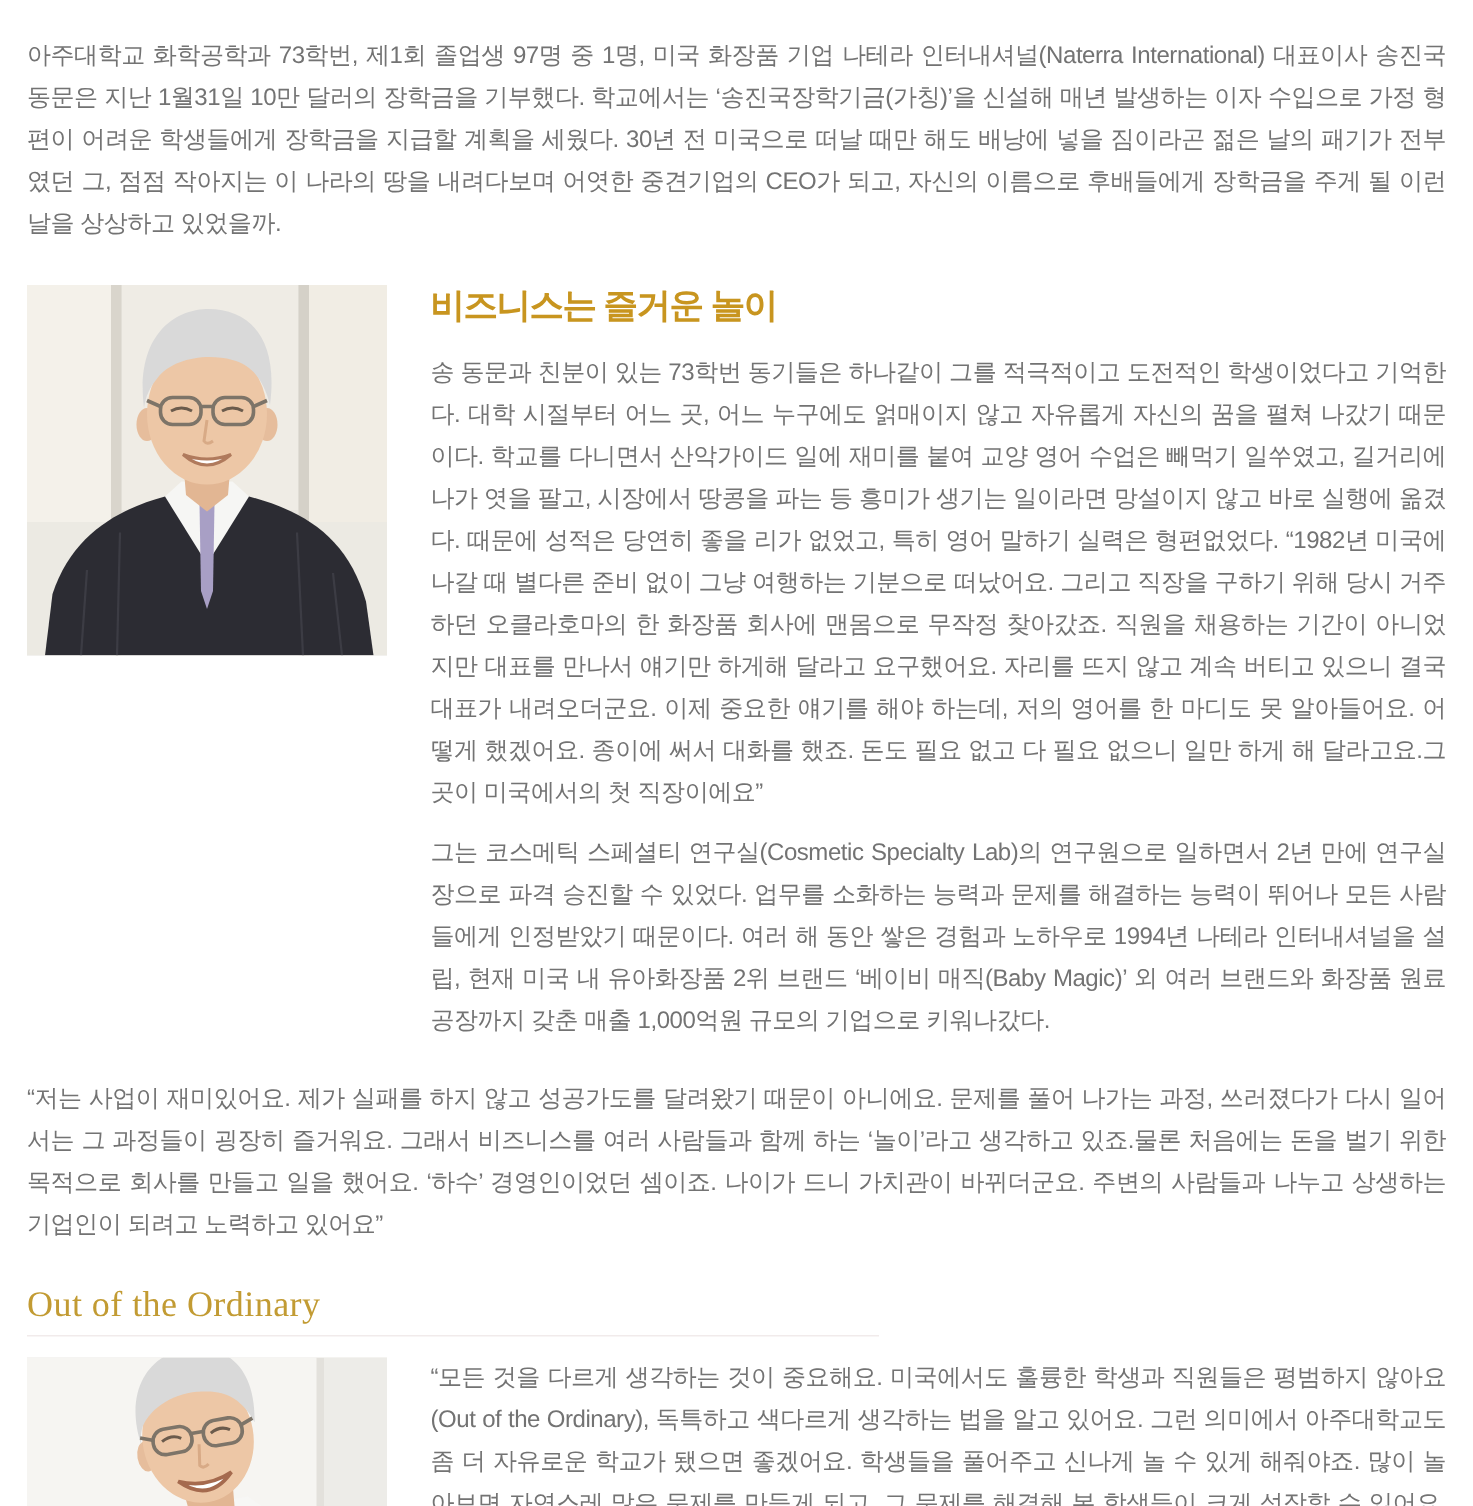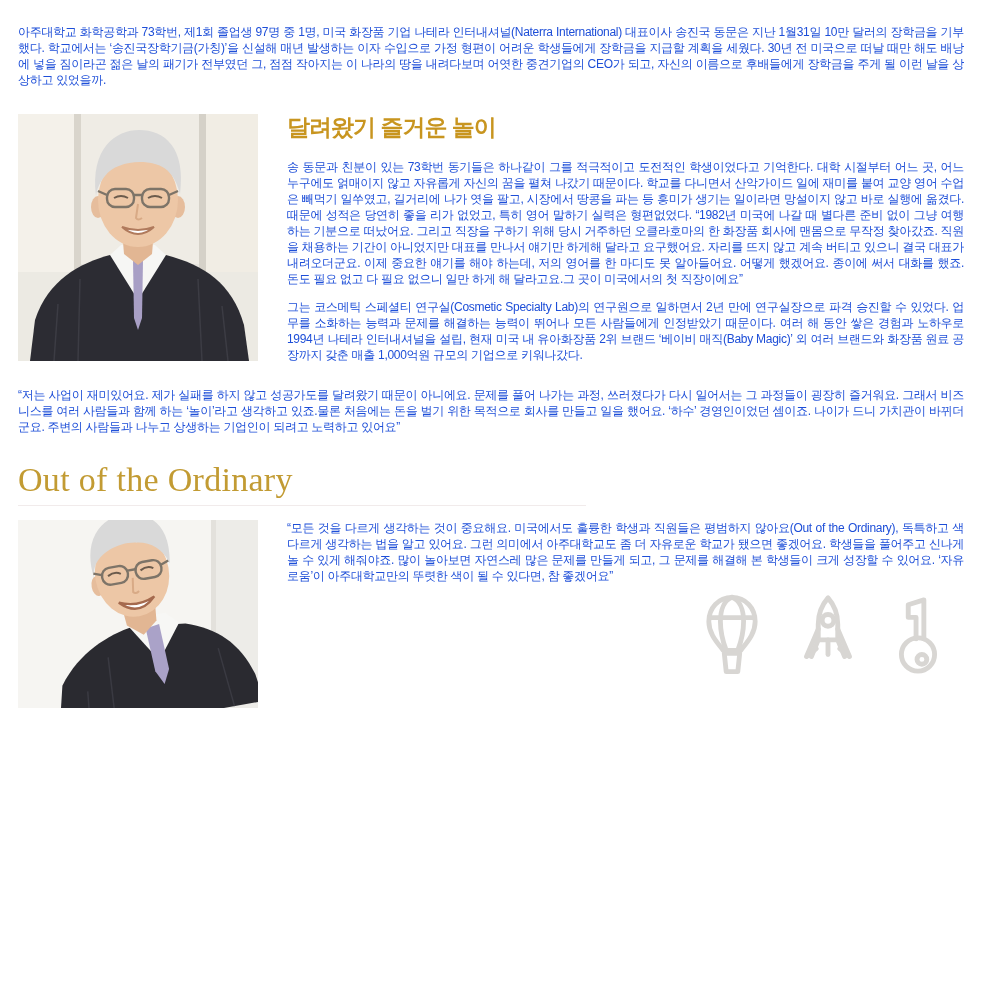--- a/index.html
+++ b/index.html
@@ -4,43 +4,43 @@
 <style>
   * { margin: 0; padding: 0; box-sizing: border-box; }
   html, body { background: #ffffff; }
   body {
     width: 982px; height: 1004px; overflow: hidden;
     font-family: "Liberation Sans", "DejaVu Sans", sans-serif;
     color: #777777;
   }
   .page { width: 982px; height: 1004px; padding: 24px 18px 0 18px; position: relative; }
   p.body {
-    font-size: 12px; line-height: 16px; letter-spacing: -0.3px;
-    color: #1d4ed8; text-align: justify; word-break: normal;
+    font-size: 16px; line-height: 28px; letter-spacing: -0.3px;
+    color: #737373; text-align: justify; word-break: normal;
   }
   .intro { margin-bottom: 22px; }
   .quote-block { margin-bottom: 26px; }
 
   
   .media-row { display: flex; gap: 29px; margin-bottom: 24px; }
   .photo {
     flex: 0 0 240px; overflow: hidden; background: #eceae5;
   }
   .photo-1 { height: 247px; margin-top: 4px; }
   .photo-2 { height: 188px; }
   .photo svg { display: block; width: 100%; height: 100%; }
   .col { flex: 1 1 auto; min-width: 0; }
 
   h1.k-head {
     font-size: 23px; font-weight: 700; letter-spacing: -1px;
     color: #c8951f; margin: 2px 0 16px 0;
   }
   h2.e-head {
     font-family: "Liberation Serif", "DejaVu Serif", serif;
-    font-size: 34px; font-weight: 400; letter-spacing: 0.3px;
+    font-size: 24px; font-weight: 400; letter-spacing: 0.3px;
     color: #c29b33; margin: 8px 0 6px 0;
   }
   .rule {
     border: none; border-top: 1px solid #f1ebeb;
     width: 568px; margin: 0 0 14px 0;
   }
   .col p.body + p.body { margin-top: 12px; }
   .para-after-head { margin-bottom: 20px; }
 
   
@@ -83,21 +83,21 @@
           <rect x="124" y="75" width="27" height="18" rx="8"></rect>
           <path d="M116 81 L124 81 M89 81 L80 77 M151 81 L160 77"></path>
         </g>
         <path d="M96 84 Q103 80 110 84" stroke="#6b5b4c" stroke-width="2" fill="none"></path>
         <path d="M130 84 Q137 80 144 84" stroke="#6b5b4c" stroke-width="2" fill="none"></path>
         <path d="M120 90 L118 104 Q120 107 124 104" stroke="#d8aa86" stroke-width="2" fill="none"></path>
         <path d="M104 113 Q120 127 136 113 Q120 119 104 113 Z" fill="#ffffff" stroke="#b07a5c" stroke-width="2"></path>
       </svg>
     </div>
     <div class="col">
-      <h1 class="k-head">달려왔기 즐거운 놀이</h1>
+      <h1 class="k-head">비즈니스는 즐거운 놀이</h1>
       <p class="body">송 동문과 친분이 있는 73학번 동기들은 하나같이 그를 적극적이고 도전적인 학생이었다고 기억한다. 대학 시절부터 어느 곳, 어느 누구에도 얽매이지 않고 자유롭게 자신의 꿈을 펼쳐 나갔기 때문이다. 학교를 다니면서 산악가이드 일에 재미를 붙여 교양 영어 수업은 빼먹기 일쑤였고, 길거리에 나가 엿을 팔고, 시장에서 땅콩을 파는 등 흥미가 생기는 일이라면 망설이지 않고 바로 실행에 옮겼다. 때문에 성적은 당연히 좋을 리가 없었고, 특히 영어 말하기 실력은 형편없었다. “1982년 미국에 나갈 때 별다른 준비 없이 그냥 여행하는 기분으로 떠났어요. 그리고 직장을 구하기 위해 당시 거주하던 오클라호마의 한 화장품 회사에 맨몸으로 무작정 찾아갔죠. 직원을 채용하는 기간이 아니었지만 대표를 만나서 얘기만 하게해 달라고 요구했어요. 자리를 뜨지 않고 계속 버티고 있으니 결국 대표가 내려오더군요. 이제 중요한 얘기를 해야 하는데, 저의 영어를 한 마디도 못 알아들어요. 어떻게 했겠어요. 종이에 써서 대화를 했죠. 돈도 필요 없고 다 필요 없으니 일만 하게 해 달라고요.그 곳이 미국에서의 첫 직장이에요”</p>
       <p class="body">그는 코스메틱 스페셜티 연구실(Cosmetic Specialty Lab)의 연구원으로 일하면서 2년 만에 연구실장으로 파격 승진할 수 있었다. 업무를 소화하는 능력과 문제를 해결하는 능력이 뛰어나 모든 사람들에게 인정받았기 때문이다. 여러 해 동안 쌓은 경험과 노하우로 1994년 나테라 인터내셔널을 설립, 현재 미국 내 유아화장품 2위 브랜드 ‘베이비 매직(Baby Magic)’ 외 여러 브랜드와 화장품 원료 공장까지 갖춘 매출 1,000억원 규모의 기업으로 키워나갔다.</p>
     </div>
   </div>
 
   <p class="body quote-block">“저는 사업이 재미있어요. 제가 실패를 하지 않고 성공가도를 달려왔기 때문이 아니에요. 문제를 풀어 나가는 과정, 쓰러졌다가 다시 일어서는 그 과정들이 굉장히 즐거워요. 그래서 비즈니스를 여러 사람들과 함께 하는 ‘놀이’라고 생각하고 있죠.물론 처음에는 돈을 벌기 위한 목적으로 회사를 만들고 일을 했어요. ‘하수’ 경영인이었던 셈이죠. 나이가 드니 가치관이 바뀌더군요. 주변의 사람들과 나누고 상생하는 기업인이 되려고 노력하고 있어요”</p>
 
   <h2 class="e-head">Out of the Ordinary</h2>
   <hr class="rule">
 

